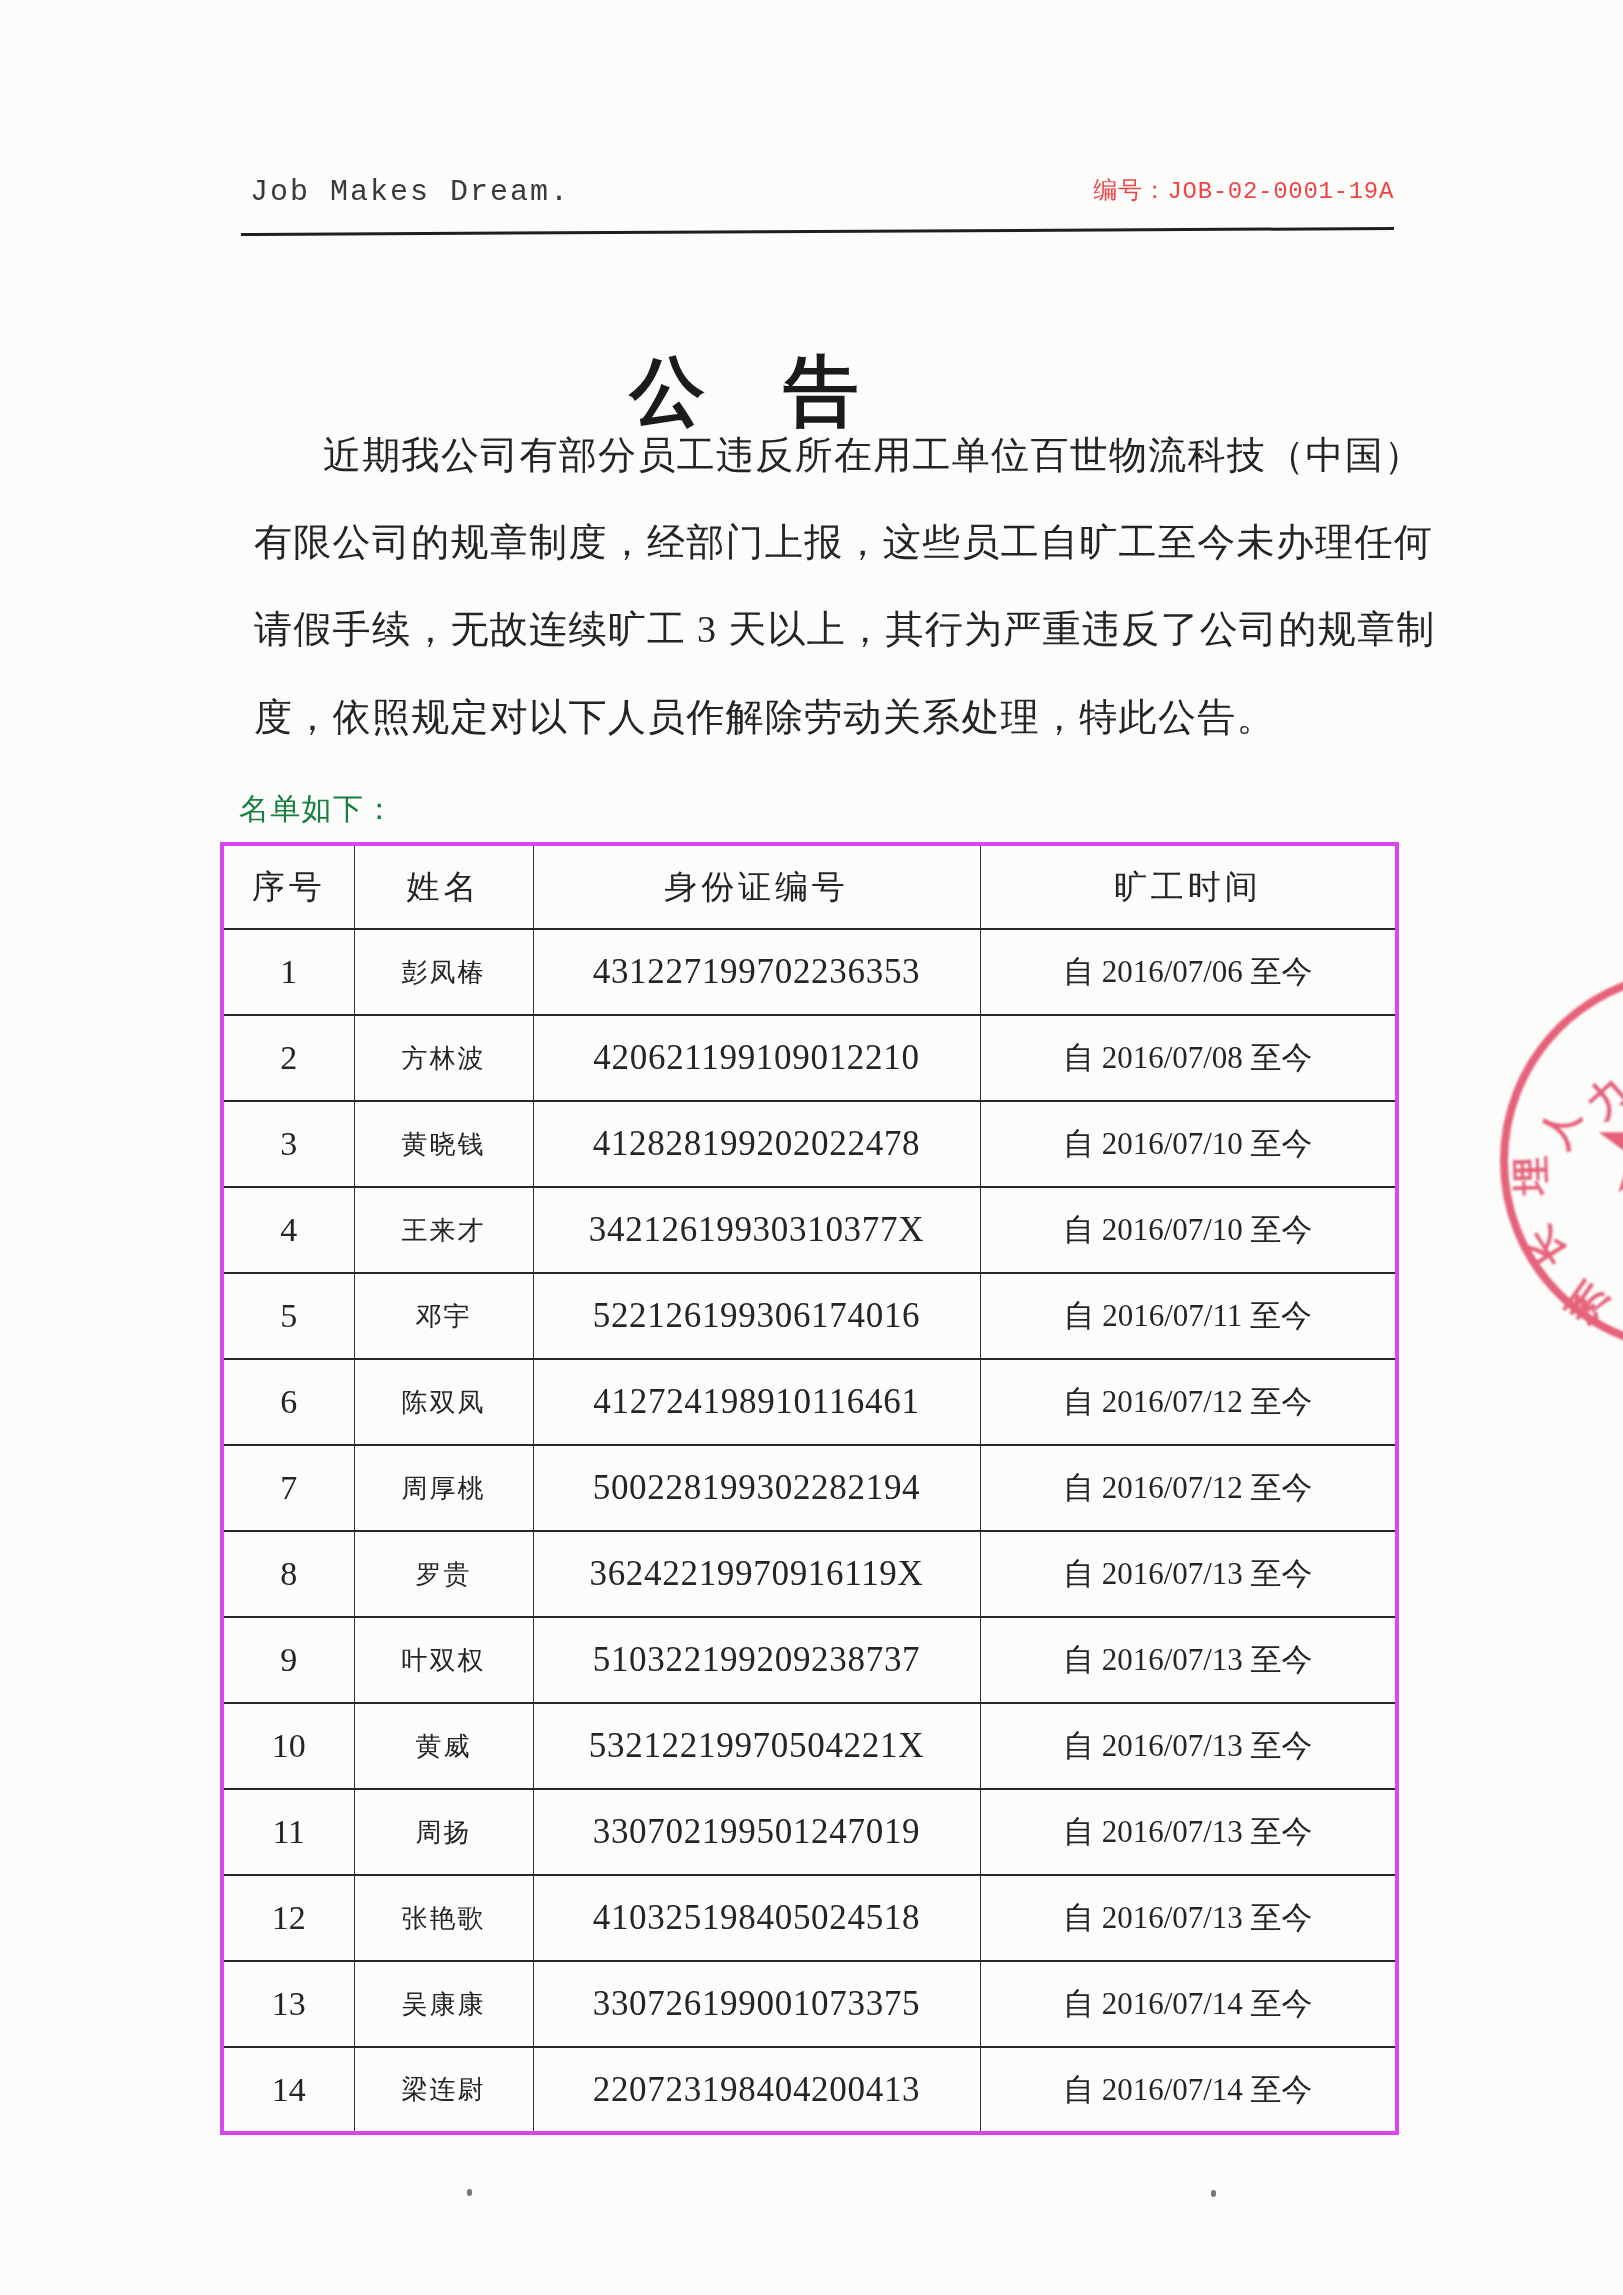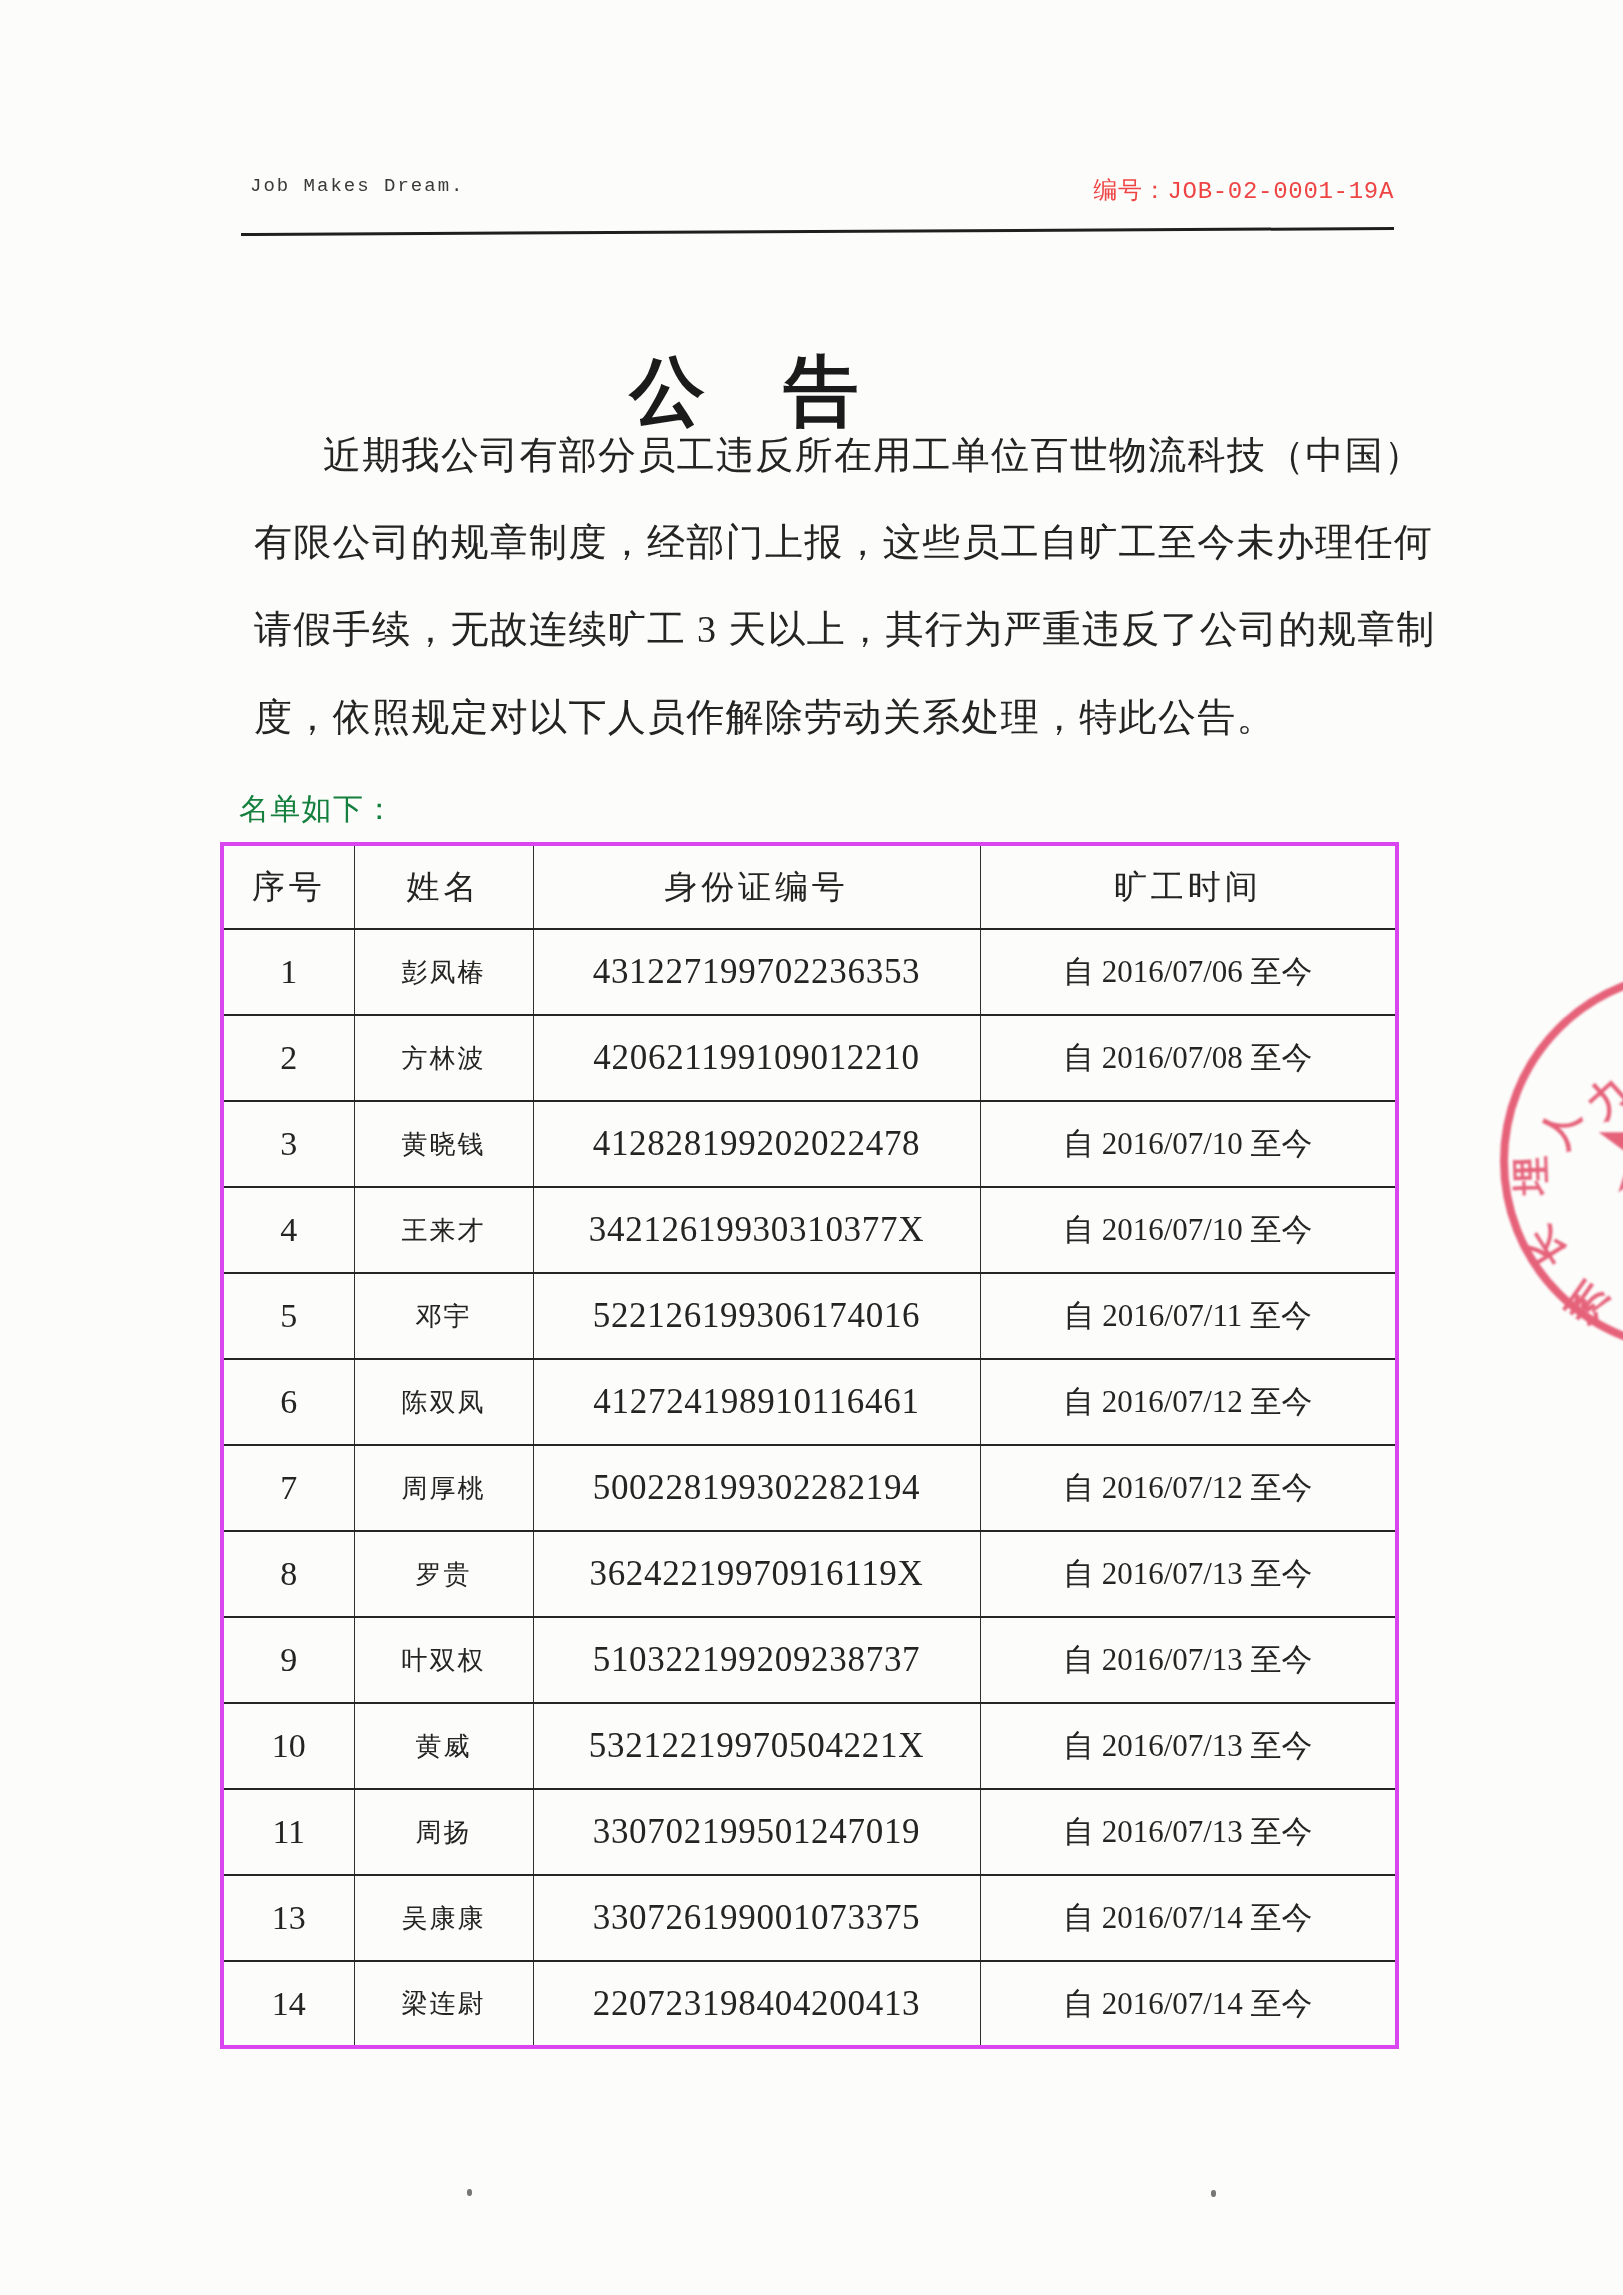--- a/index.html
+++ b/index.html
@@ -9,21 +9,21 @@
     overflow:hidden;position:relative;
     font-family:"Liberation Serif","DejaVu Serif",serif;
     color:#242424;
   }
   .abs{position:absolute;}
 
   
   .slogan{
     left:250px;top:175px;
     font-family:"Liberation Mono","DejaVu Sans Mono",monospace;
-    font-size:19px;letter-spacing:2px;color:#3a3a3a;
+    font-size:30px;letter-spacing:2px;color:#3a3a3a;
   }
   .doc-no{
     right:229px;top:174px;
     font-family:"Liberation Mono","DejaVu Sans Mono",monospace;
     font-size:24px;letter-spacing:0.7px;color:#ef4444;
   }
   .header-rule{
     left:241px;top:230px;width:1153px;height:3.3px;
     background:#1f1f1f;transform:rotate(-0.3deg);
   }
@@ -203,20 +203,26 @@
           <td class="cell-id">53212219970504221X</td>
           <td class="cell-time">自 2016/07/13 至今</td>
         </tr>
         <tr class="data-row">
           <td class="cell-no">11</td>
           <td class="cell-name">周扬</td>
           <td class="cell-id">330702199501247019</td>
           <td class="cell-time">自 2016/07/13 至今</td>
         </tr>
         <tr class="data-row">
+          <td class="cell-no">12</td>
+          <td class="cell-name">张艳歌</td>
+          <td class="cell-id">410325198405024518</td>
+          <td class="cell-time">自 2016/07/13 至今</td>
+        </tr>
+        <tr class="data-row">
           <td class="cell-no">13</td>
           <td class="cell-name">吴康康</td>
           <td class="cell-id">330726199001073375</td>
           <td class="cell-time">自 2016/07/14 至今</td>
         </tr>
         <tr class="data-row">
           <td class="cell-no">14</td>
           <td class="cell-name">梁连尉</td>
           <td class="cell-id">220723198404200413</td>
           <td class="cell-time">自 2016/07/14 至今</td>

